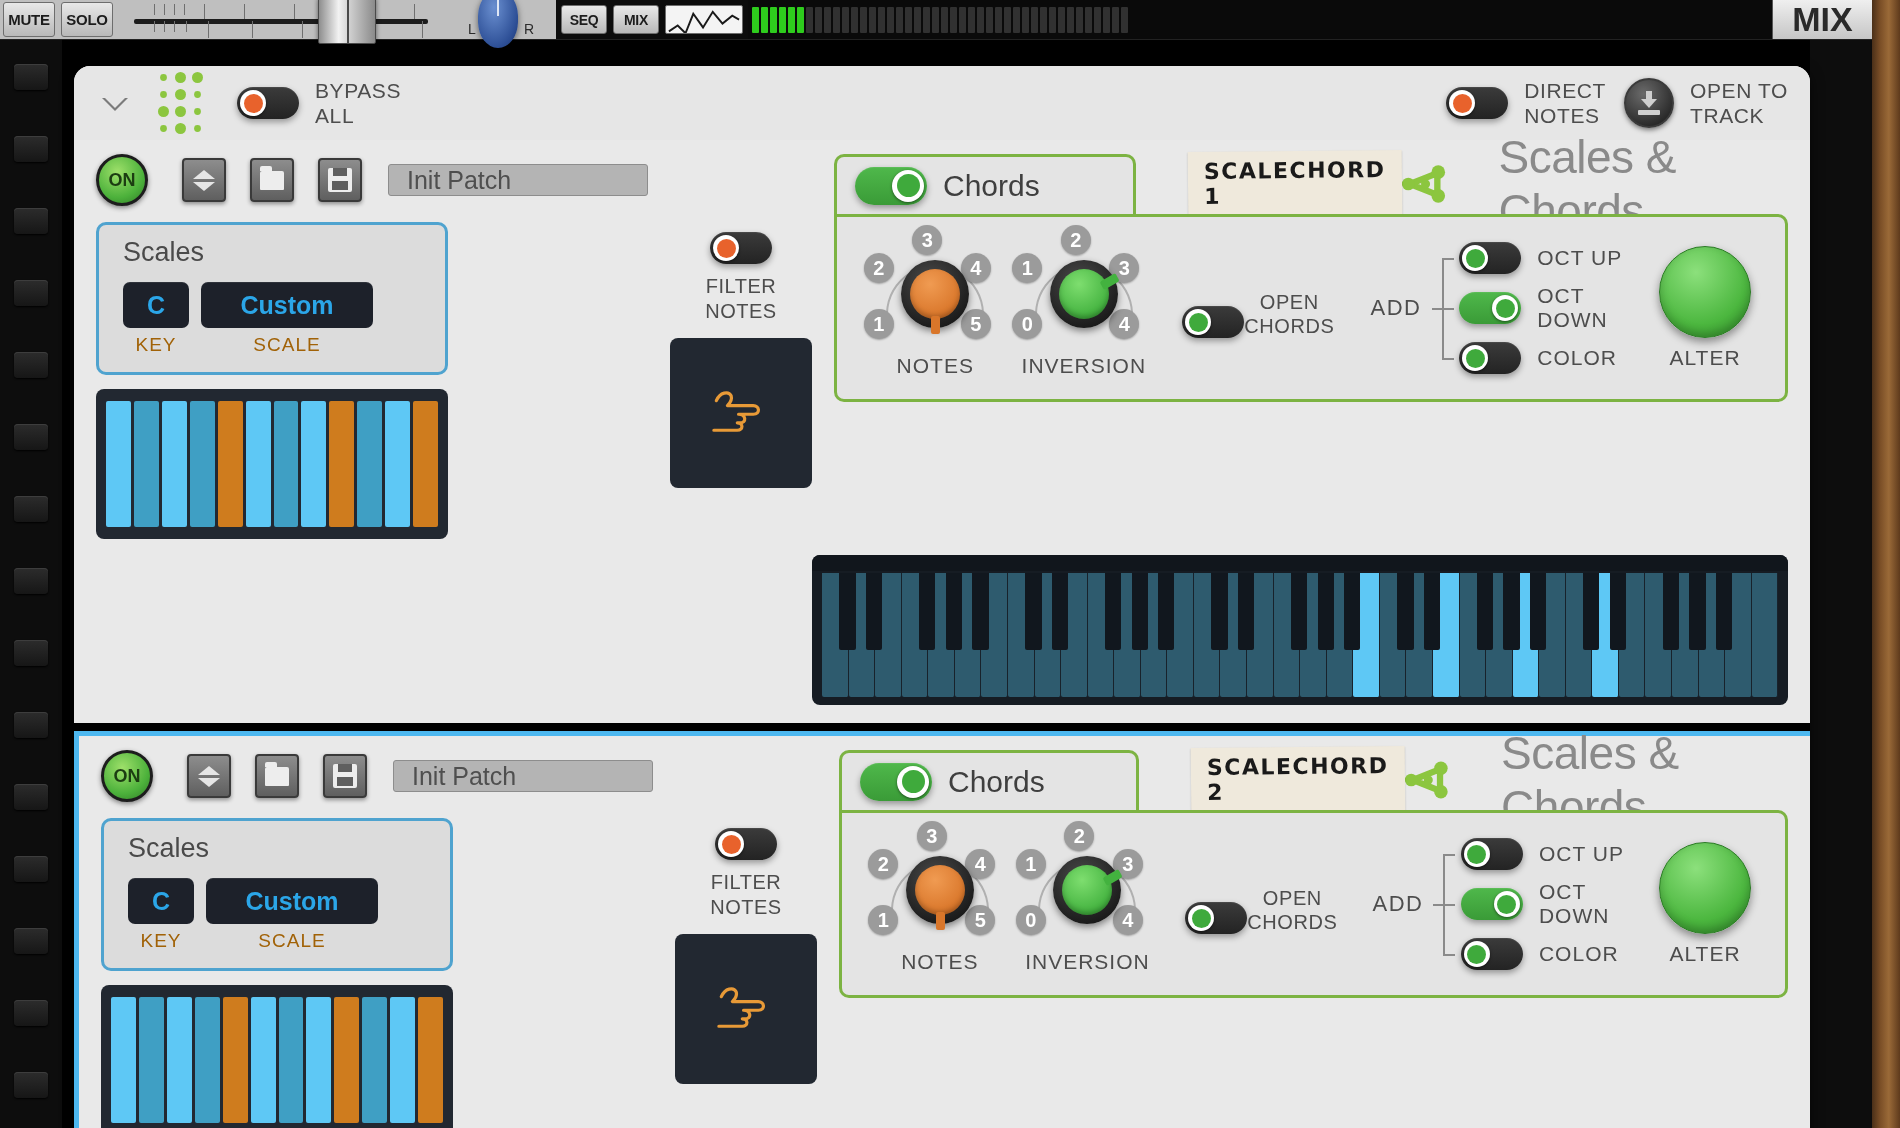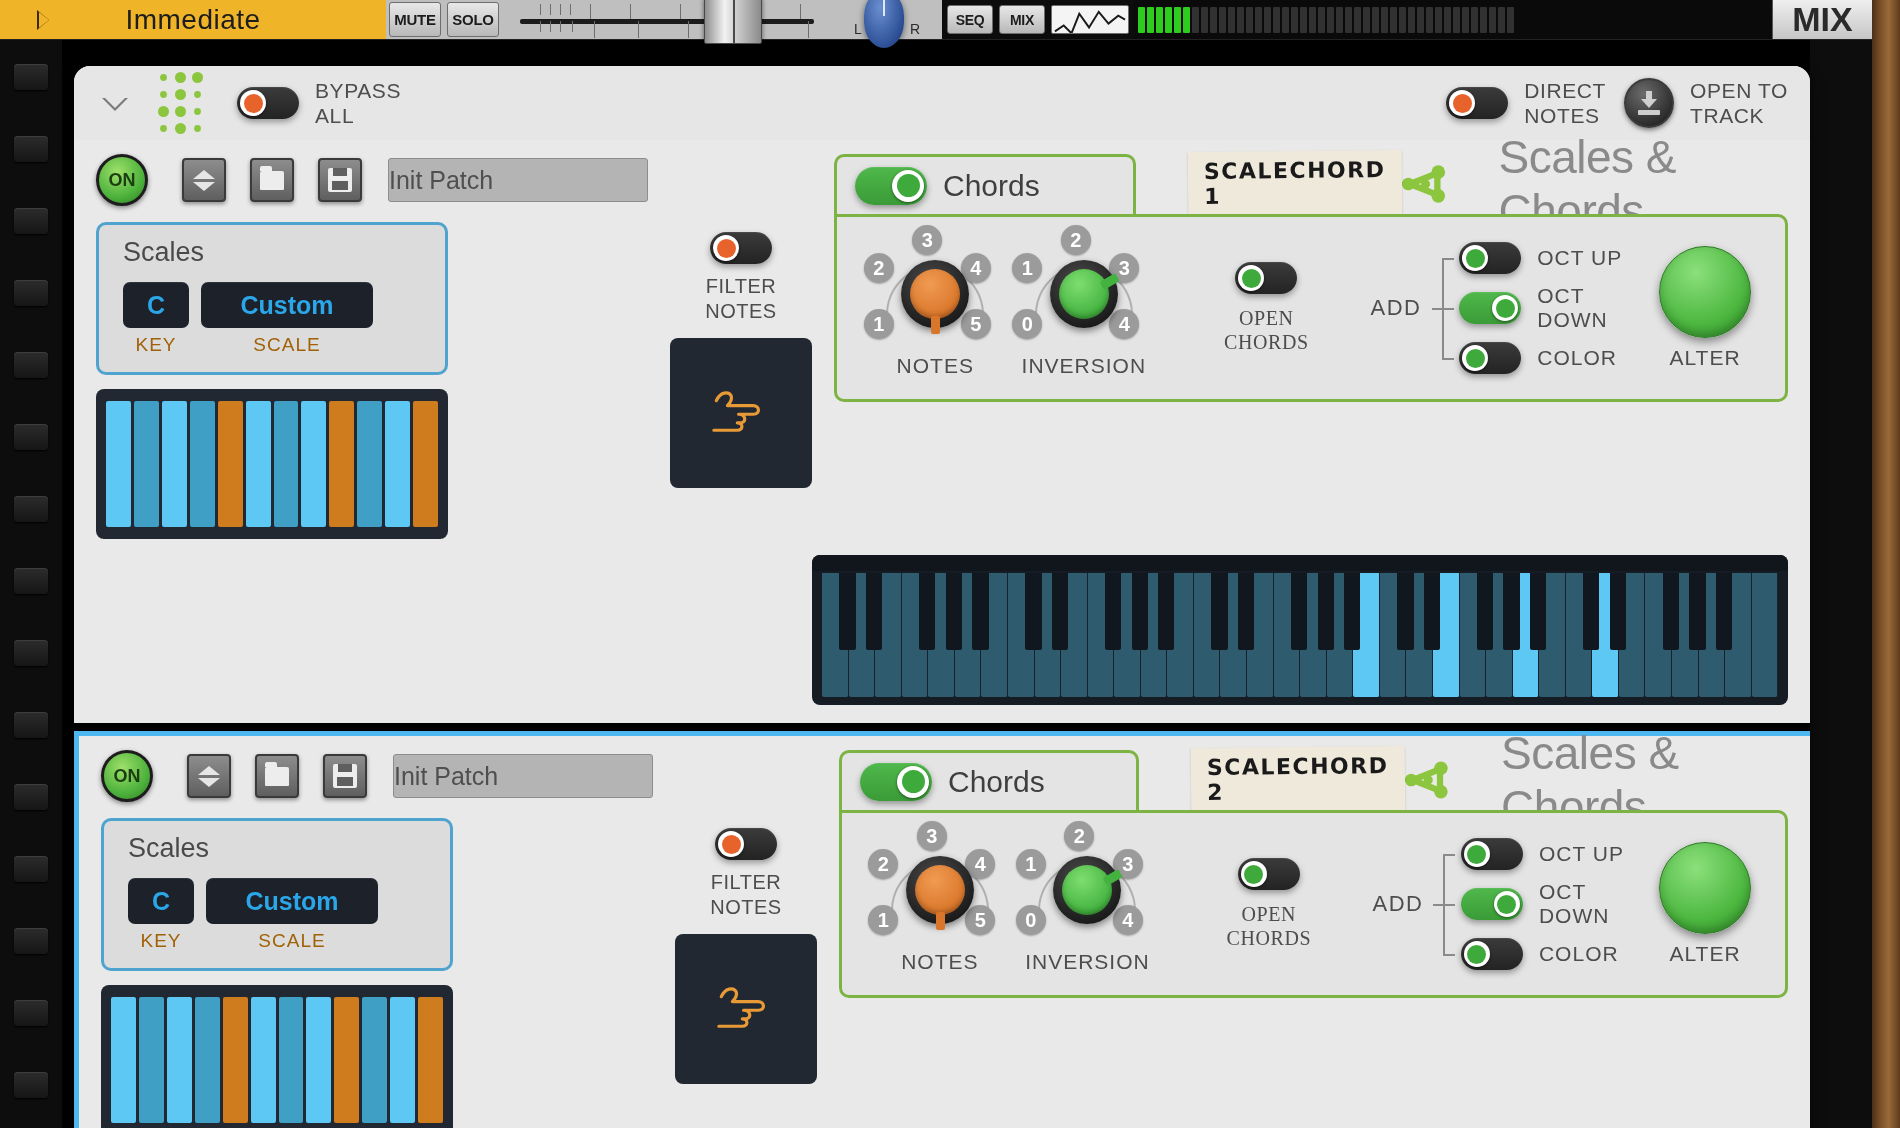--- a/index.html
+++ b/index.html
@@ -177,22 +177,22 @@
   }
   .pbtn.arrows{margin-left:18px;flex-direction:column;gap:3px;}
   .ar-up{width:0;height:0;border-left:11px solid transparent;border-right:11px solid transparent;border-bottom:9px solid #e6e6e6;}
   .ar-dn{width:0;height:0;border-left:11px solid transparent;border-right:11px solid transparent;border-top:9px solid #e6e6e6;}
   .folder{width:24px;height:19px;background:#ededed;border-radius:2px 2px 1px 1px;position:relative;}
   .folder:before{content:"";position:absolute;left:0;top:-5px;width:12px;height:5px;background:#ededed;border-radius:2px 2px 0 0;}
   .floppy{width:24px;height:24px;background:#ededed;border-radius:2px;position:relative;}
   .floppy:before{content:"";position:absolute;left:5px;top:0;width:14px;height:8px;background:#5f5f5f;}
   .floppy:after{content:"";position:absolute;left:4px;bottom:2px;width:16px;height:9px;background:#5f5f5f;}
   .patchname{
-    flex:1;height:44px;margin-left:10px;background:#b4b4b4;border:1px solid #8d8d8d;
-    border-radius:3px;display:flex;align-items:center;
+    flex:1;height:32px;margin-left:10px;background:#b4b4b4;border:1px solid #8d8d8d;
+    border-radius:3px;display:flex;align-items:center;padding-left:18px;
     font-size:25px;color:#4f4f4f;
   }
 
   .scales-panel{
     margin-top:16px;border:3px solid #4fa3cf;border-radius:10px;background:#dcdcdc;
     width:352px;padding:12px 16px 16px 24px;position:relative;
   }
   .scales-title{font-size:27px;color:#4a4a4a;margin-bottom:14px;}
   .ks-row{display:flex;gap:12px;}
   .darkbtn{
@@ -263,21 +263,21 @@
   .knob.green .ptr{background:#43b23f;}
   .arc{position:absolute;left:8px;top:4px;width:120px;height:104px;}
   .ticknum{
     position:absolute;width:30px;height:30px;border-radius:50%;
     background:#9b9b9b;color:#fff;font-size:20px;font-weight:bold;
     display:flex;align-items:center;justify-content:center;
     box-shadow:0 1px 2px rgba(0,0,0,.3);
   }
   .knob-lab{font-size:21px;color:#4d4d4d;letter-spacing:1px;margin-top:6px;}
 
-  .openchords{width:170px;display:flex;flex-direction:column;align-items:center;margin-left:24px;font-family:Liberation Serif, serif;}
+  .openchords{width:170px;display:flex;align-items:flex-end;margin-left:24px;}
   .oc-lab{font-size:20px;color:#4d4d4d;line-height:24px;text-align:center;margin-top:12px;letter-spacing:.6px;}
 
   .addgroup{display:flex;align-items:center;margin-left:20px;}
   .add-txt{font-size:22px;color:#4d4d4d;letter-spacing:1.5px;margin-right:10px;}
   .bracket{width:22px;height:112px;position:relative;margin-right:6px;}
   .bracket .v{position:absolute;left:10px;top:6px;width:2px;height:100px;background:#8a8a8a;}
   .bracket .h{position:absolute;left:10px;width:12px;height:2px;background:#8a8a8a;}
   .bracket .h.t{top:6px;} .bracket .h.m{top:56px;left:0;width:22px;} .bracket .h.b{top:106px;}
   .addrows{display:flex;flex-direction:column;gap:10px;}
   .addrow{display:flex;align-items:center;gap:16px;}
@@ -302,24 +302,20 @@
   .bk{position:absolute;top:0;width:64%;height:62%;background:#11171e;border-radius:0 0 2px 2px;z-index:2;right:-32%;}
 
   .mod-divider{height:5px;background:#000;}
 </style>
 </head>
 <body>
 
 <div id="root">
 
   <div class="transport">
-    <div class="tr-name">
-      <span class="playglyph"></span>
-      <span>Immediate</span>
-    </div>
     <div class="sqbtn">MUTE</div>
     <div class="sqbtn">SOLO</div>
     <div class="fader-zone">
       <div class="fader-ticks">
         <i style="left:20px"></i>
           <i style="left:30px"></i>
           <i style="left:40px"></i>
           <i style="left:50px"></i>
         <i class="b" style="left:70px"></i>
           <i class="b" style="left:110px"></i>

